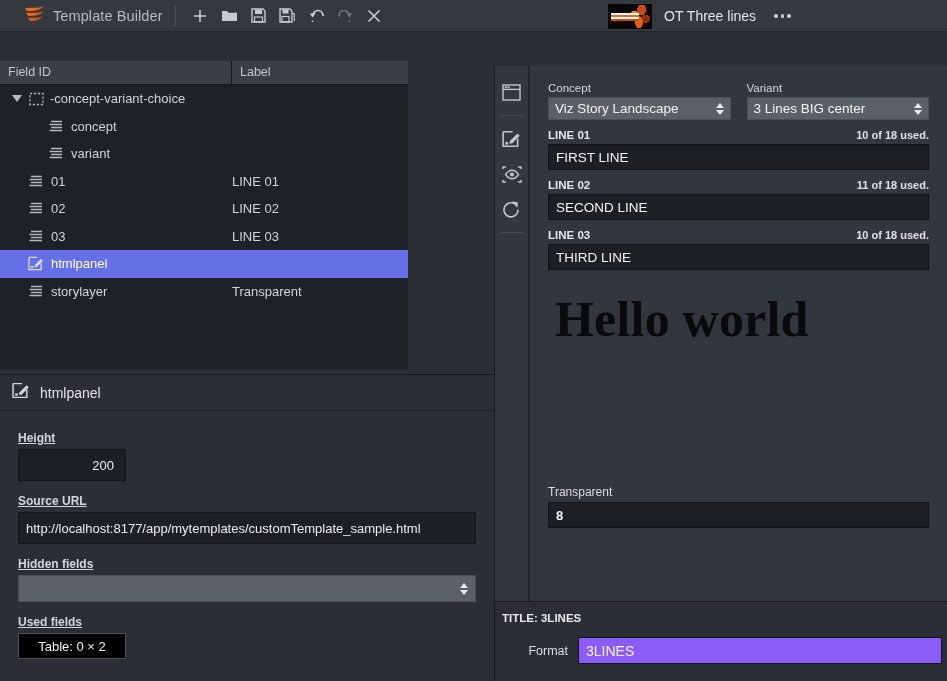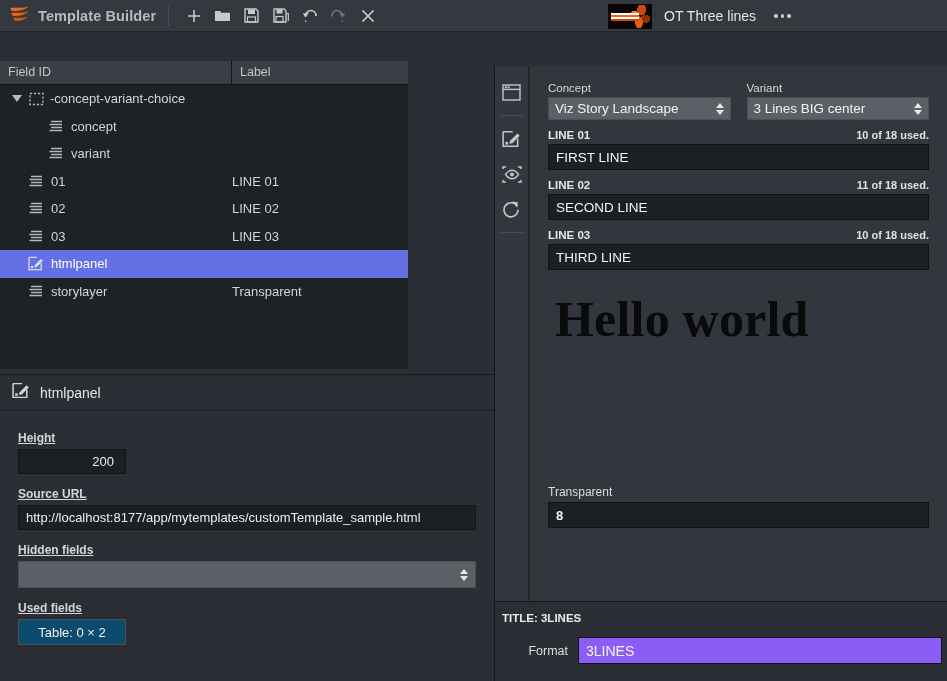--- a/index.html
+++ b/index.html
@@ -12,21 +12,21 @@
   }
   #app { position: relative; width: 947px; height: 681px; }
 
   
   .titlebar {
     position: absolute; left: 0; top: 0; width: 947px; height: 32px;
     background: #34383f;
     display: flex; align-items: center;
     border-bottom: 1px solid #212429;
   }
-  .logo-wrap { display: flex; align-items: center; padding-left: 9px; font-weight: bold; }
+  .logo-wrap { display: flex; align-items: center; padding-left: 24px; }
   .viz-logo { width: 22px; height: 18px; }
   .app-title {
     font-size: 14.5px; color: #b7bbc0; margin-left: 7px; letter-spacing: .1px;
   }
   .tb-sep {
     width: 1px; height: 20px; background: #4a4f57; margin: 0 10px 0 12px;
   }
   .tb-btn {
     width: 29px; height: 26px; display: flex; align-items: center;
     justify-content: center; cursor: pointer;
@@ -113,38 +113,38 @@
   .props-head {
     height: 36px; display: flex; align-items: center; gap: 10px;
     padding-left: 12px; border-bottom: 1px solid #1c1f24;
   }
   .props-head .ttl { font-size: 14px; color: #e2e4e7; }
   .props-body { padding: 20px 18px 0 18px; }
   .fld-label {
     font-size: 12px; color: #d3d6da; margin-bottom: 4px; font-weight: bold; text-decoration: underline;
   }
   .txt-input {
-    background: #1c1f24; border: 1px solid #111418; height: 25px;
+    background: #1c1f24; border: 1px solid #111418; height: 32px;
     color: #eceef0; font-size: 13px; padding: 0 7px;
     display: flex; align-items: center; font-family: "Liberation Sans", sans-serif;
   }
   .num-input { width: 108px; justify-content: flex-end; padding-right: 11px; }
   .url-input { width: 458px; }
   .gap { height: 13px; }
   .select-box {
     background: #5b6067; border: 1px solid #4b5057; height: 25px;
     display: flex; align-items: center; justify-content: space-between;
     padding: 0 7px; color: #f0f1f2; font-size: 13px; cursor: pointer;
   }
   .hidden-sel { width: 458px; }
   .spin { display: flex; flex-direction: column; gap: 2px; }
   .spin .up { width:0;height:0;border-left:4px solid transparent;border-right:4px solid transparent;border-bottom:5px solid #e6e8ea; }
   .spin .dn { width:0;height:0;border-left:4px solid transparent;border-right:4px solid transparent;border-top:5px solid #e6e8ea; }
   .table-btn {
-    width: 108px; height: 26px; background: #0c4a6e; border: 1px solid #4b5057;
+    width: 108px; height: 26px; background: #000000; border: 1px solid #4b5057;
     color: #f0f1f2; font-size: 13px; display: flex; align-items: center;
     justify-content: center; cursor: pointer;
   }
 
   
   .right-wrap {
     position: absolute; left: 494px; top: 66px; width: 453px; height: 615px;
     background: #2b2f35; border-left: 1px solid #15181c;
   }
   .icon-rail {

